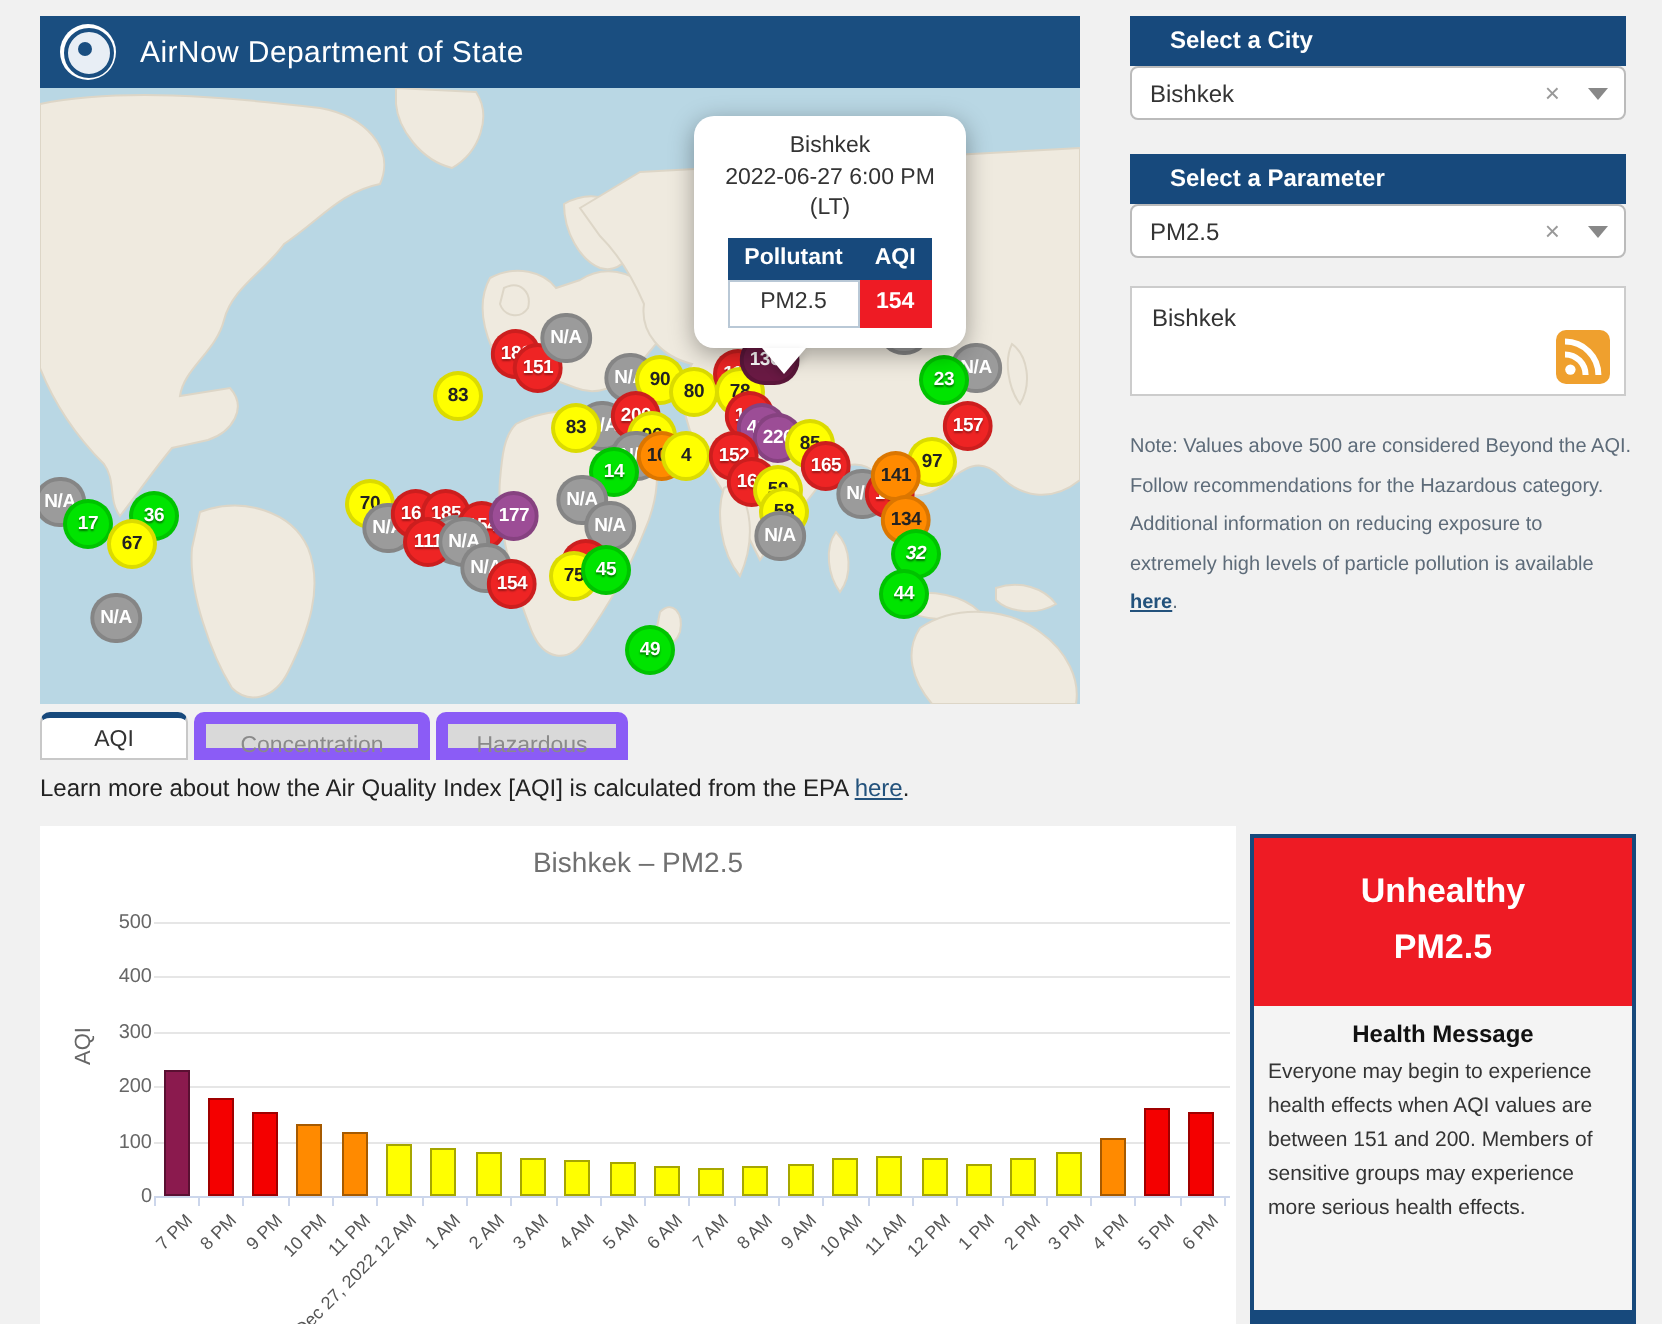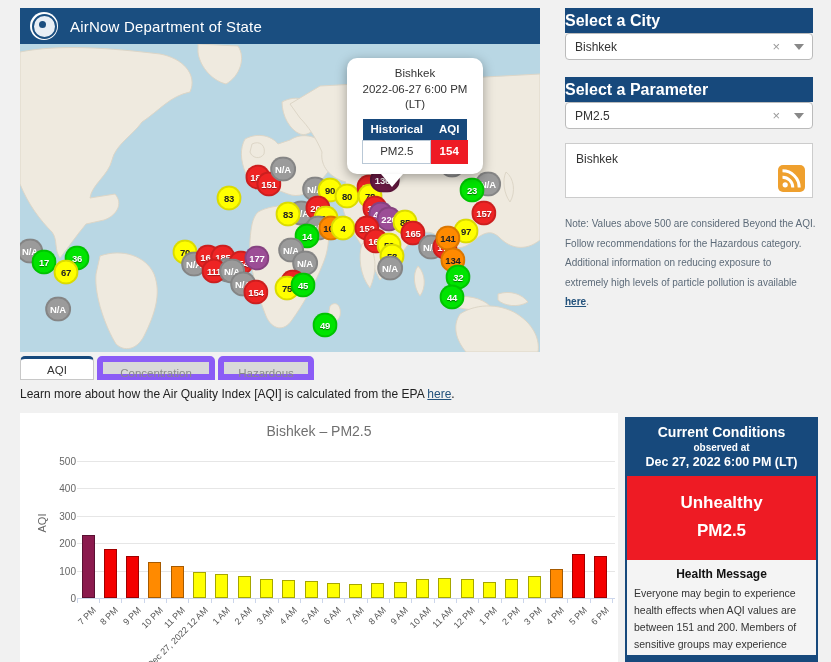--- a/index.html
+++ b/index.html
@@ -60,21 +60,21 @@
   .gl{position:absolute;left:57px;width:538px;height:1px;background:#e6e6e6}
   .gl0{background:#ccd6eb}
   .ytick{position:absolute;left:24px;width:32px;text-align:right;font-size:10px;color:#666}
   .bar{position:absolute;width:13px;border:1px solid rgba(0,0,0,.35);box-sizing:border-box}
   .xtick{position:absolute;width:1px;height:5px;top:185px;background:#ccd6eb}
   .xlab{position:absolute;top:192px;font-size:9px;color:#555;white-space:nowrap;
         transform:translateX(-100%) rotate(-45deg);transform-origin:100% 0}
 
   
   .blue-head{position:absolute;left:565px;width:248px;height:25px;background:#17497c;color:#fff;
-             font-size:16px;font-weight:bold;line-height:25px;padding-left:0;box-sizing:border-box}
+             font-size:12px;font-weight:bold;line-height:25px;padding-left:20px;box-sizing:border-box}
   .select{position:absolute;left:565px;width:248px;height:27px;background:#fff;border:1px solid #bbb;
           border-radius:4px;box-sizing:border-box;font-size:12px;color:#333;display:flex;align-items:center}
   .select .val{margin-left:9px;flex:1}
   .select .clr{color:#999;font-size:13px;margin-right:14px;cursor:pointer}
   .select .caret{width:0;height:0;border:5px solid transparent;border-top:6px solid #888;margin-right:8px;margin-top:5px}
   #feed-box{position:absolute;left:565px;top:143px;width:248px;height:55px;background:#fff;border:1px solid #ccc;
             box-sizing:border-box}
   #feed-city{position:absolute;left:10px;top:8px;font-size:12px;color:#333}
   #rss{position:absolute;right:7px;bottom:5px;width:27px;height:27px;border-radius:5px;background:#efa02e}
   #rss svg{position:absolute;left:4px;top:4px}
@@ -196,21 +196,21 @@
       <div class="marker m-green" style="left: 438px; top: 233px; font-style: italic;">32</div>
       <div class="marker m-green" style="left: 432px; top: 253px;">44</div>
     </div>
   <div class="popup">
     <div>Bishkek</div>
     <div>2022-06-27 6:00 PM</div>
     <div>(LT)</div>
     <table class="popup-table">
       <tbody>
           <tr>
-        <th>Historical</th>
+        <th>Pollutant</th>
         <th>AQI</th>
       </tr>
       <tr>
         <td>PM2.5</td>
         <td class="aqi-val">154</td>
       </tr>
     </tbody>
       </table>
     <div class="popup-tip"></div>
   </div>
@@ -336,25 +336,20 @@
       <circle cx="3.2" cy="15.8" r="2.6" fill="#fff"></circle>
       <path d="M0.5,8.2 A10.3,10.3 0 0 1 10.8,18.5" fill="none" stroke="#fff" stroke-width="3"></path>
       <path d="M0.5,1.8 A16.7,16.7 0 0 1 17.2,18.5" fill="none" stroke="#fff" stroke-width="3"></path>
     </svg>
   </div>
 </div>
 
 <div id="note"><span>Note: Values above 500 are considered Beyond the AQI. Follow recommendations for the Hazardous category. Additional information on reducing exposure to extremely high levels of particle pollution is available </span><a class="lnk">here</a><span>.</span></div>
 
 <div id="current">
-  <div id="cur-head">
-    <div id="cur-title">Current Conditions</div>
-    <div id="cur-obs">observed at</div>
-    <div id="cur-dt">Dec 27, 2022 6:00 PM (LT)</div>
-  </div>
   <div id="cur-aqi">
     <div>Unhealthy</div>
     <div>PM2.5</div>
   </div>
   <div id="cur-health-head">Health Message</div>
   <div id="cur-health-text">Everyone may begin to experience health effects when AQI values are between 151 and 200. Members of sensitive groups may experience more serious health effects.</div>
   <div id="cur-foot"></div>
 </div>
 
 </body></html>

